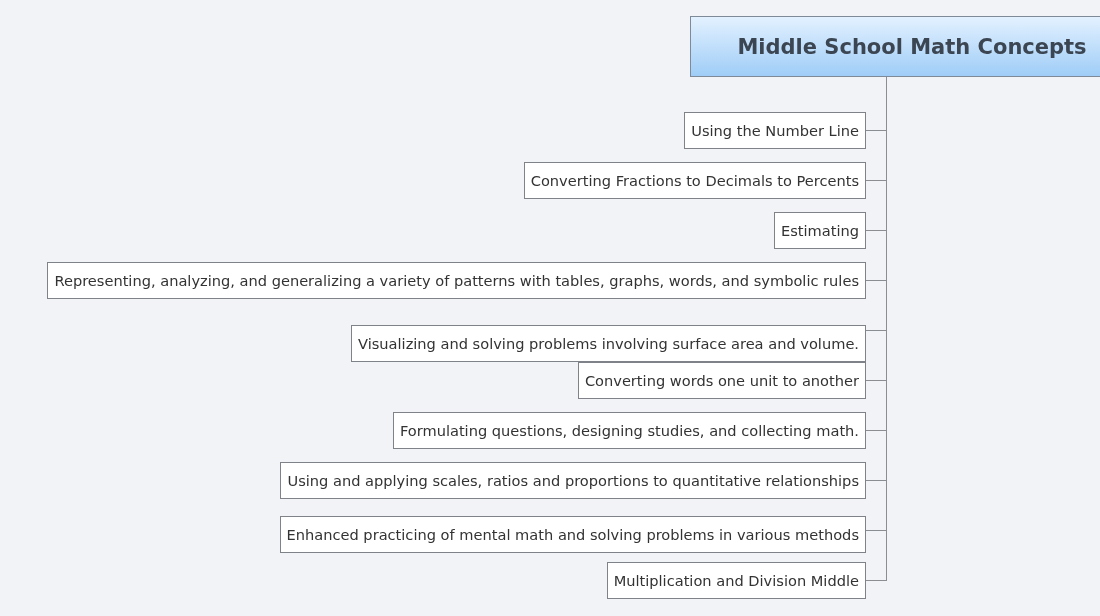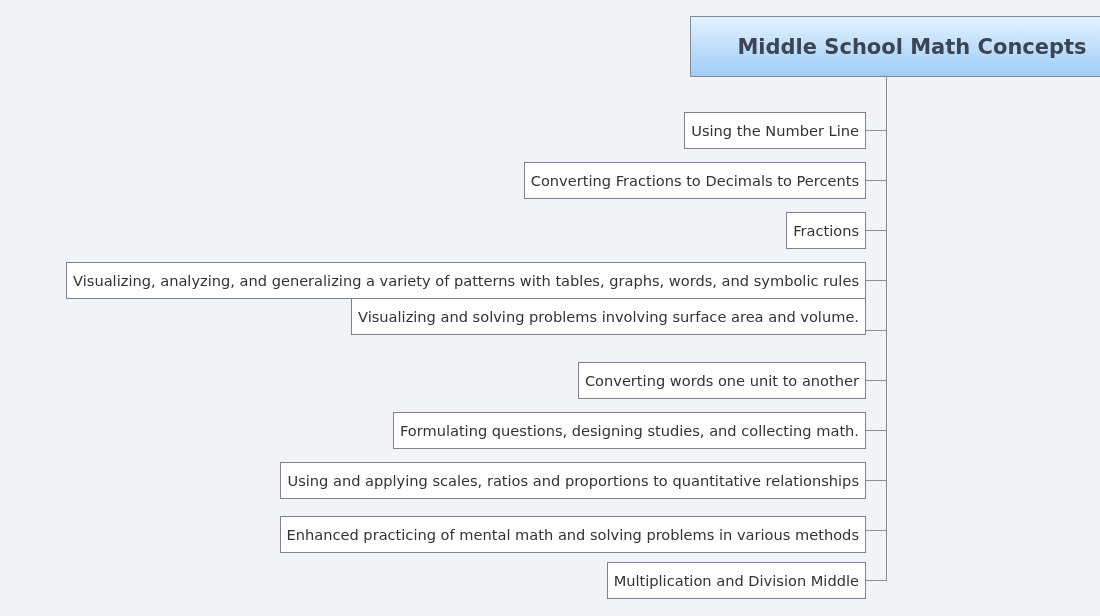--- a/index.html
+++ b/index.html
@@ -37,25 +37,25 @@
 </head>
 <body>
 
 <div class="root">Middle School Math Concepts</div>
 <div class="trunk"></div>
 
 <div class="node" style="top:112px">Using the Number Line</div>
 <div class="conn" style="top:130px"></div>
 <div class="node" style="top:162px">Converting Fractions to Decimals to Percents</div>
 <div class="conn" style="top:180px"></div>
-<div class="node" style="top:212px">Fractions</div>
+<div class="node" style="top:212px">Estimating</div>
 <div class="conn" style="top:230px"></div>
-<div class="node" style="top:262px">Visualizing, analyzing, and generalizing a variety of patterns with tables, graphs, words, and symbolic rules</div>
+<div class="node" style="top:262px">Representing, analyzing, and generalizing a variety of patterns with tables, graphs, words, and symbolic rules</div>
 <div class="conn" style="top:280px"></div>
-<div class="node" style="top:298px">Visualizing and solving problems involving surface area and volume.</div>
+<div class="node" style="top:325px">Visualizing and solving problems involving surface area and volume.</div>
 <div class="conn" style="top:330px"></div>
 <div class="node" style="top:362px">Converting words one unit to another</div>
 <div class="conn" style="top:380px"></div>
 <div class="node" style="top:412px">Formulating questions, designing studies, and collecting math.</div>
 <div class="conn" style="top:430px"></div>
 <div class="node" style="top:462px">Using and applying scales, ratios and proportions to quantitative relationships</div>
 <div class="conn" style="top:480px"></div>
 <div class="node" style="top:516px">Enhanced practicing of mental math and solving problems in various methods</div>
 <div class="conn" style="top:530px"></div>
 <div class="node" style="top:562px">Multiplication and Division Middle</div>

